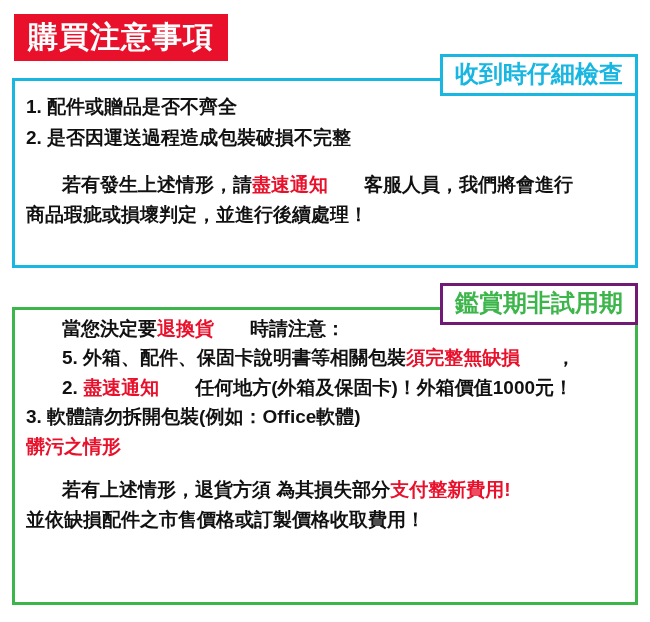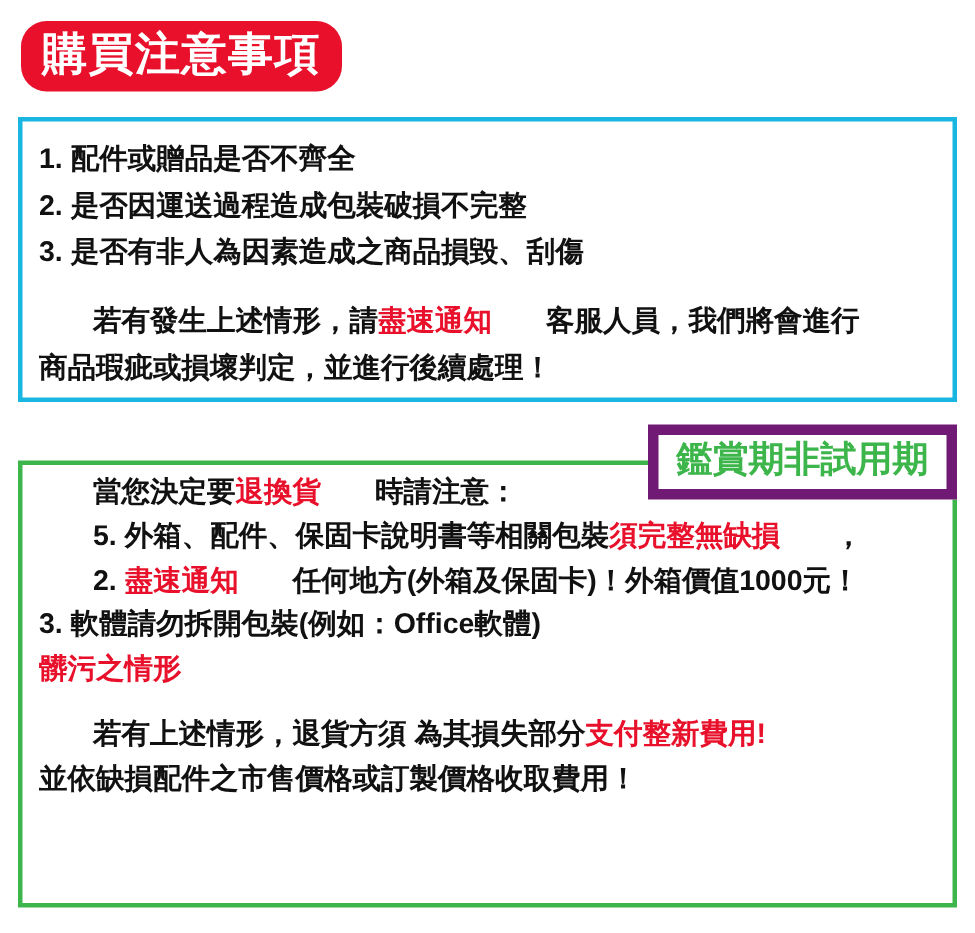--- a/index.html
+++ b/index.html
@@ -26,21 +26,20 @@
     left: 14px;
     top: 14px;
     background: #e8102a;
     color: #ffffff;
     font-size: 30px;
     font-weight: bold;
     letter-spacing: 1px;
     padding: 6px 14px 8px 14px;
     line-height: 1.1;
     white-space: nowrap;
-    border-radius: 17px;
   }
 
   
   .sec1-header {
     position: absolute;
     right: 12px;
     top: 54px;
     background: #ffffff;
     border: 3px solid #18b6e0;
     color: #18b6e0;
@@ -75,21 +74,21 @@
   }
   .sec1-body .list-line { white-space: nowrap; }
   .sec1-body .gap { height: 16px; }
 
   
   .sec2-header {
     position: absolute;
     right: 12px;
     top: 283px;
     background: #ffffff;
-    border: 7px solid #701a75;
+    border: 3px solid #701a75;
     color: #3cb54a;
     font-size: 24px;
     font-weight: bold;
     padding: 3px 12px 5px 12px;
     line-height: 1.15;
     white-space: nowrap;
     z-index: 3;
   }
   .sec2-box {
     position: absolute;
@@ -119,27 +118,27 @@
   .blk { color: #111111; margin-left: 36px; }
   .ln { white-space: nowrap; }
 </style>
 </head>
 <body>
 
 <div class="page">
 
   <div class="title-banner">購買注意事項</div>
 
+  <div class="sec1-header">收到時仔細檢查</div>
 
   <div class="sec1-box"></div>
 
   <div class="sec1-body">
     <div class="list-line">1. 配件或贈品是否不齊全</div>
     <div class="list-line">2. 是否因運送過程造成包裝破損不完整</div>
-    <div class="list-line">3. 是否有非人為因素造成之商品損毀、刮傷</div>
     <div class="gap"></div>
     <div class="ln"><span class="blk">若有發生上述情形，請</span><span class="red">盡速通知</span><span class="blk">客服人員，我們將會進行</span></div>
     <div class="ln">商品瑕疵或損壞判定，並進行後續處理！</div>
   </div>
 
   <div class="sec2-header">鑑賞期非試用期</div>
 
   <div class="sec2-box"></div>
 
   <div class="sec2-body">

